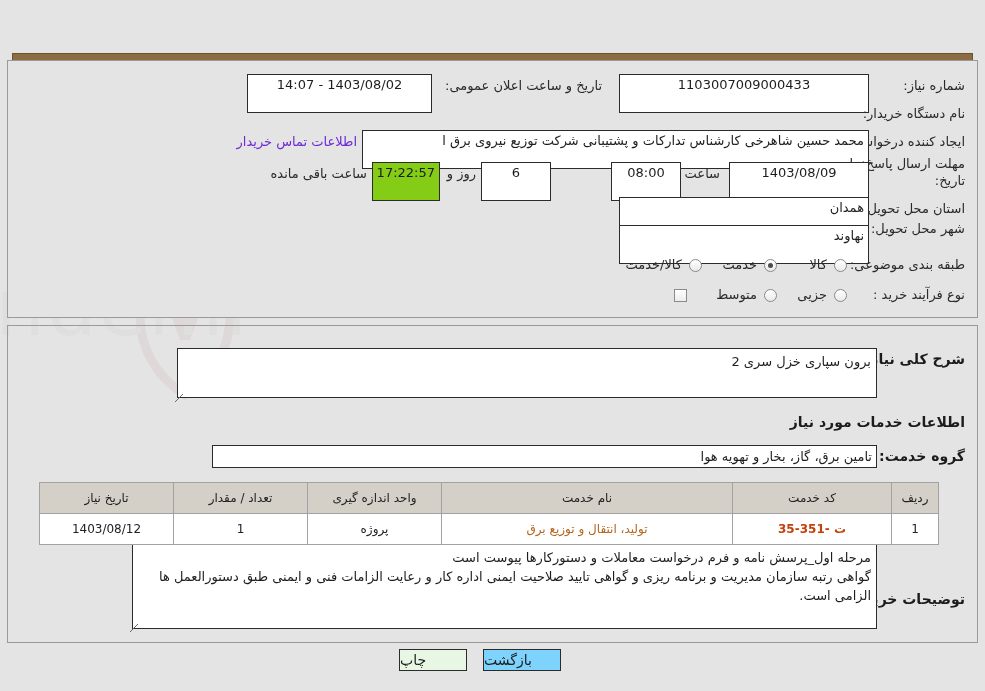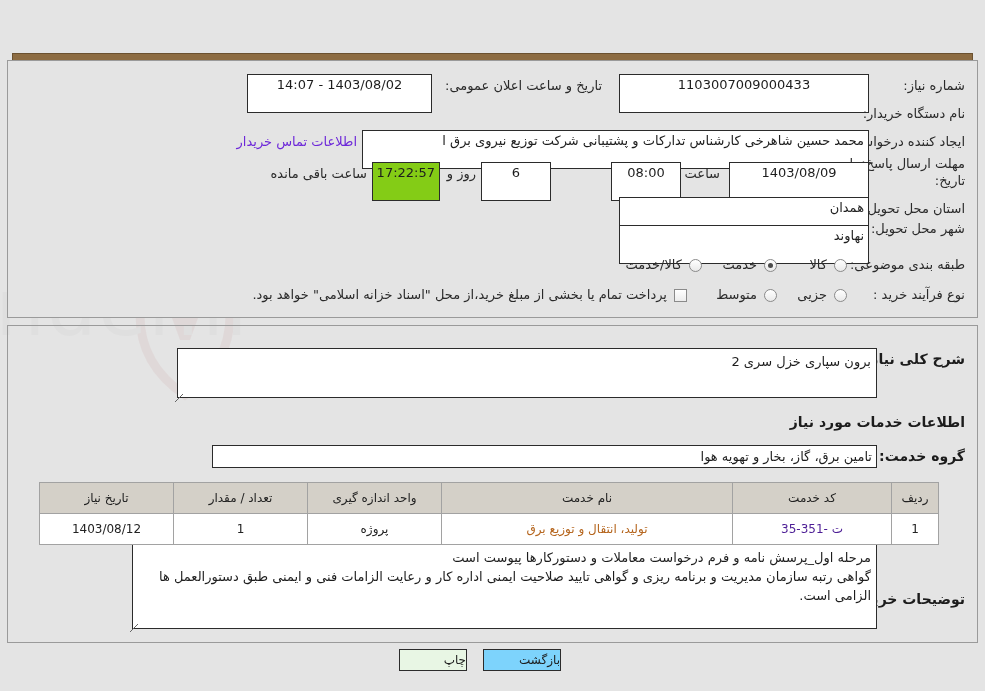--- a/index.html
+++ b/index.html
@@ -134,21 +134,21 @@
     font-weight: normal;
     white-space: nowrap;
   }
   .tbl th {
     background: #d4d0c8;
     color: #222;
     font-size: 12px;
   }
   .tbl td { background: #ffffff; color: #222; }
   .tbl td.svc { color: #b5651d; }
-  .tbl td.code { color: #4c1d95; }
+  .tbl td.code { color: #c2410c; font-weight: bold; }
 
   
   .ta {
     position: absolute;
     background: #ffffff;
     border: 1px solid #2b2b2b;
     box-sizing: border-box;
     font-size: 13px;
     color: #1d1d1d;
     padding: 3px 5px;
@@ -163,24 +163,24 @@
     width: 10px; height: 10px;
     pointer-events: none;
   }
 
   
   .btn {
     position: absolute;
     height: 22px;
     border: 1px solid #2b2b2b;
     box-sizing: border-box;
-    font-size: 12px;
+    font-size: 14px;
     font-family: "DejaVu Sans", "Liberation Sans", sans-serif;
     cursor: pointer;
-    text-align: right;
+    text-align: left;
     line-height: 20px;
     padding: 0;
   }
   .btn.print  { background: #e8f6e4; color: #1d1d1d; }
   .btn.back   { background: #7dd3fc; color: #1d1d1d; }
 </style>
 </head>
 <body>
 
 <div id="page">
@@ -231,21 +231,20 @@
     <span class="lbl" style="top:196px; right:220px;">خدمت</span>
     <span class="radio" style="top:198px; right:275px;"></span>
     <span class="lbl" style="top:196px; right:295px;">کالا/خدمت</span>
 
     <span class="lbl" style="top:226px; right:12px;">نوع فرآیند خرید :</span>
     <span class="radio" style="top:228px; right:130px;"></span>
     <span class="lbl" style="top:226px; right:150px;">جزیی</span>
     <span class="radio" style="top:228px; right:200px;"></span>
     <span class="lbl" style="top:226px; right:220px;">متوسط</span>
     <span class="chk" style="top:228px; right:290px;"></span>
-    <span class="lbl" style="top:226px; right:310px;">پرداخت تمام یا بخشی از مبلغ خرید،از محل "اسناد خزانه اسلامی" خواهد بود.</span>
   </div>
 
   <div class="panel" id="panel-mid">
 
     <span class="lbl b" style="top:25px; right:12px; font-size:14px;">شرح کلی نیاز:</span>
     <textarea class="ta" style="top: 22px; right: 100px; width: 700px; height: 50px;" readonly="">برون سپاری خزل سری 2</textarea>
     <span class="grip" style="top:62px; right:793px;">
       <svg width="10" height="10" viewBox="0 0 10 10">
           <line x1="1" y1="9" x2="9" y2="1" stroke="#666" stroke-width="1"></line>
         </svg>

